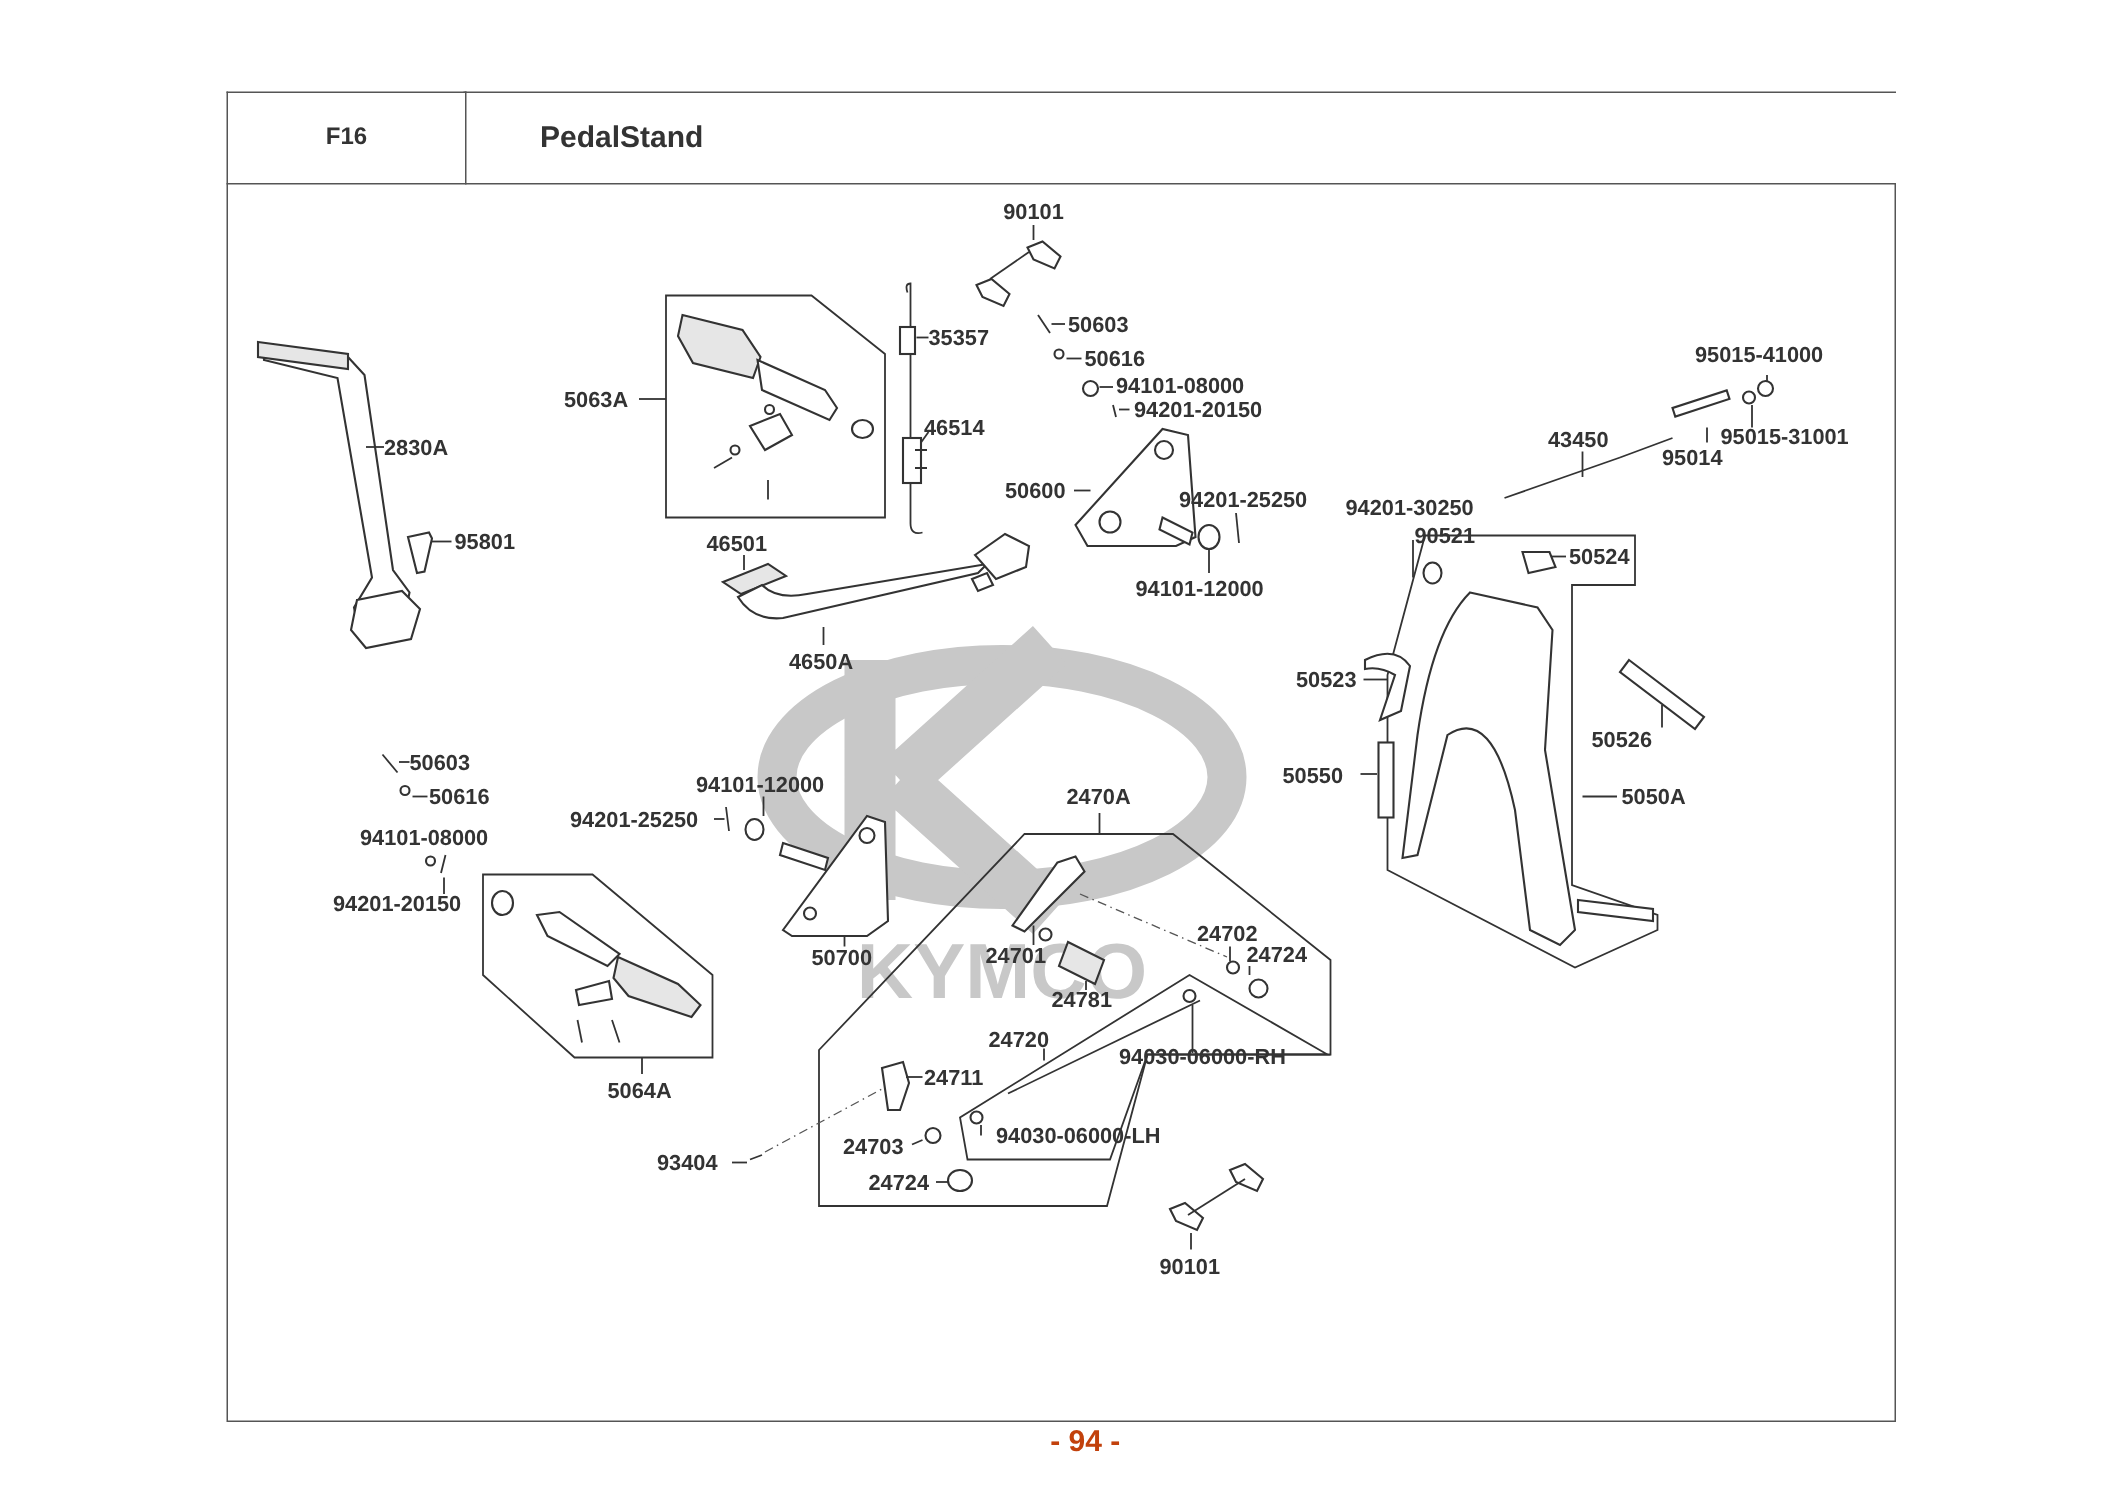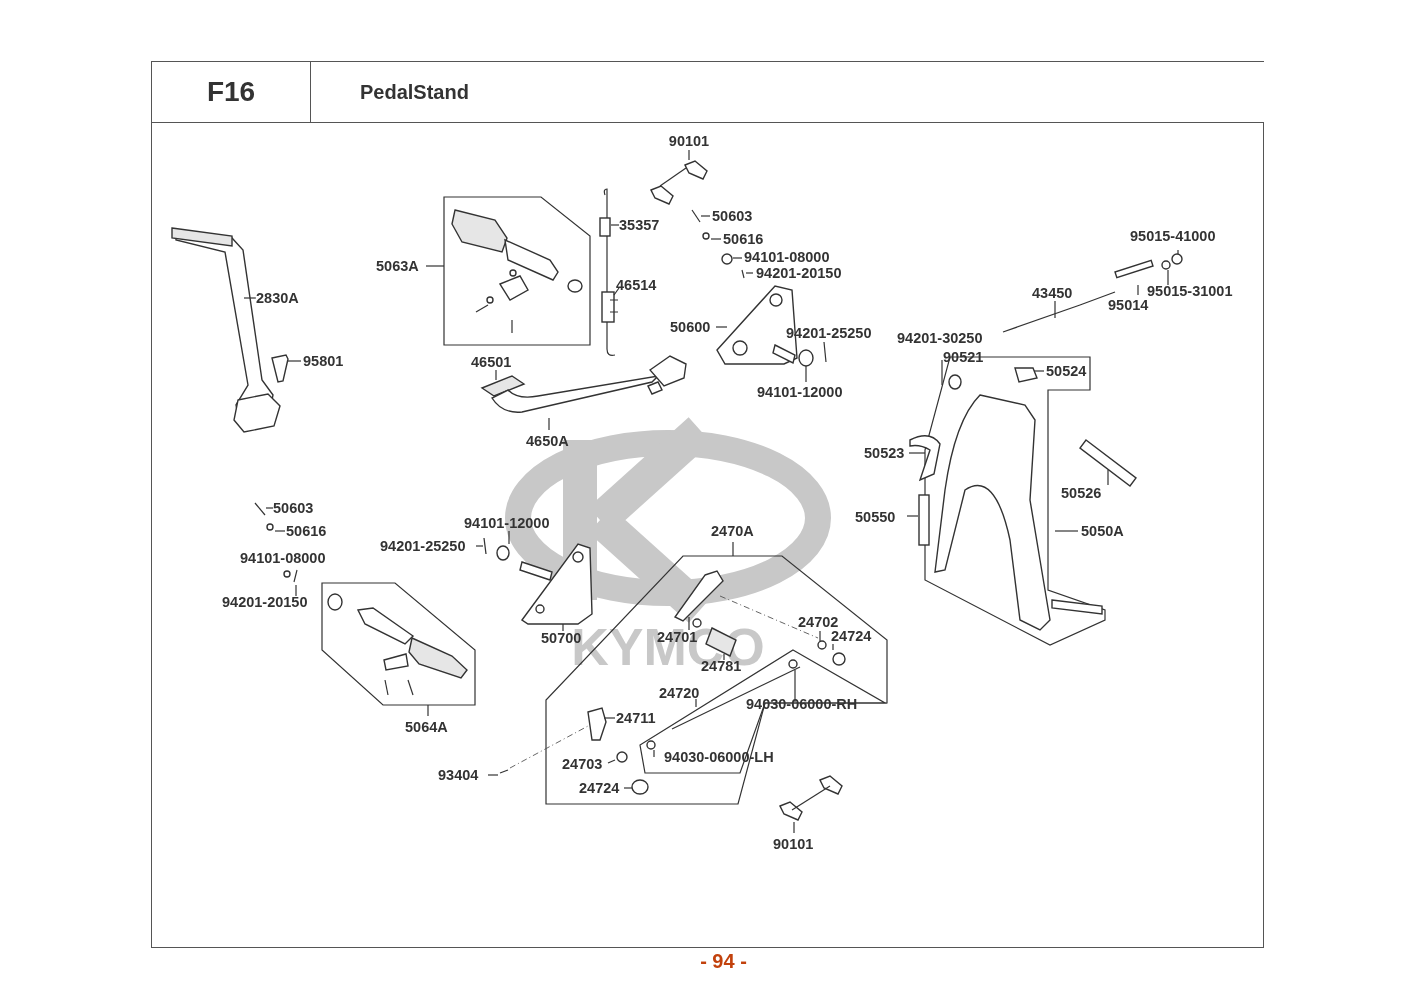--- a/index.html
+++ b/index.html
@@ -3,21 +3,21 @@
 <meta charset="utf-8">
 <style>
   html, body { margin:0; padding:0; background:#ffffff; }
   body { width:1415px; height:1000px; position:relative; overflow:hidden;
          font-family:"Liberation Sans", sans-serif; color:#333333; }
   .frame { position:absolute; border:1.5px solid #555555; box-sizing:border-box; }
   #hdr-code-box { left:151px; top:61px; width:160px; height:62px; border-bottom:none; }
   #hdr-title-box { left:309px; top:61px; width:955px; height:62px; border-left:none; border-right:none; border-bottom:none; }
   #main-box { left:151px; top:122px; width:1113px; height:826px; }
   #hdr-code { position:absolute; left:151px; top:61px; width:160px; height:62px; line-height:62px;
-              text-align:center; font-weight:bold; font-size:28px; color:#333; }
+              text-align:center; font-weight:bold; font-size:16px; color:#333; }
   #hdr-title { position:absolute; left:360px; top:61px; height:62px; line-height:62px;
                font-weight:bold; font-size:20px; color:#333; }
   #page-num { position:absolute; left:16px; width:1415px; top:950px; text-align:center;
               font-weight:bold; font-size:20px; color:#c2410c; }
   svg#diagram { position:absolute; left:0; top:0; }
   .lbl { font-family:"Liberation Sans", sans-serif; font-weight:bold; font-size:14.5px; fill:#333333; }
   .part { fill:#ffffff; stroke:#333333; stroke-width:1.4; }
   .partg { fill:#e6e6e6; stroke:#333333; stroke-width:1.4; }
   .ln { stroke:#333333; stroke-width:1.2; fill:none; }
   .dash { stroke:#555; stroke-width:0.9; fill:none; stroke-dasharray:6 3 1 3; }

